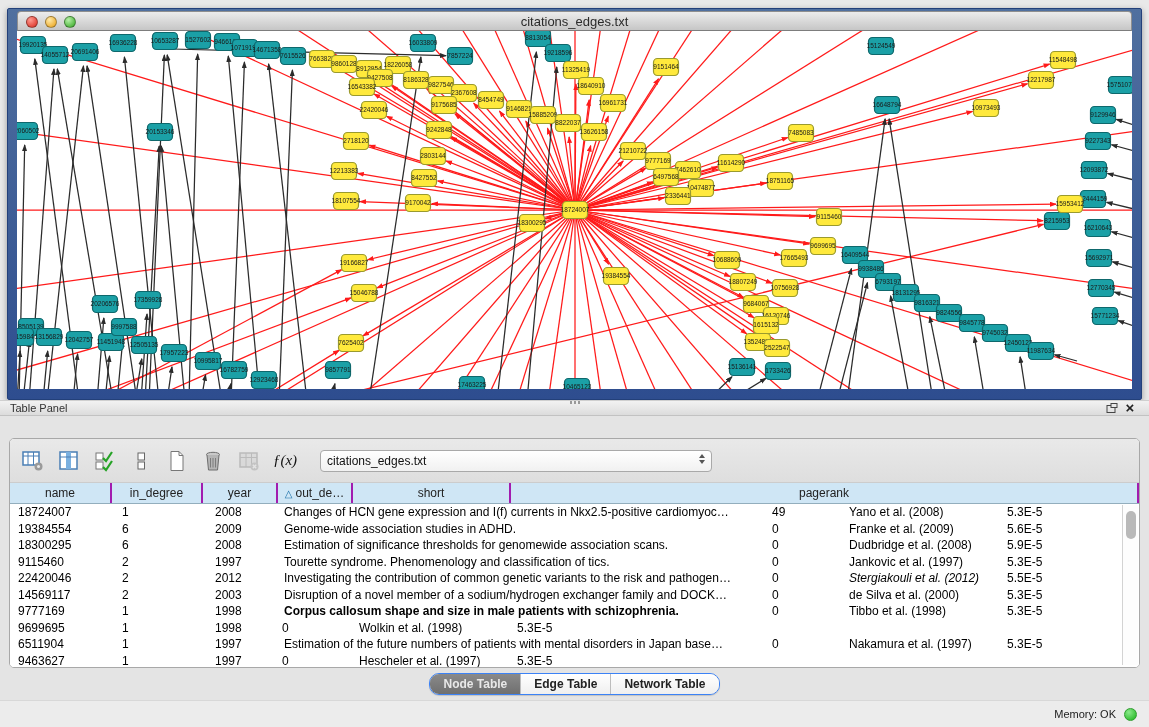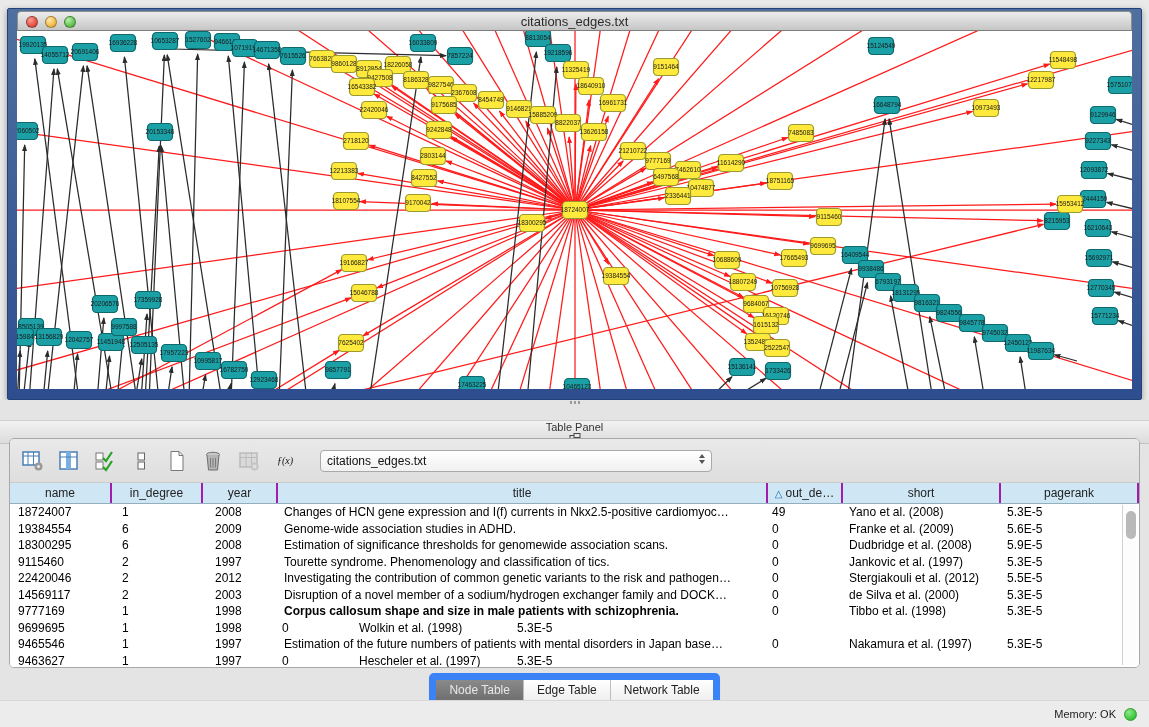--- a/index.html
+++ b/index.html
@@ -18,36 +18,36 @@
   .light { width:12px; height:12px; border-radius:50%; border:1px solid rgba(0,0,0,.35); }
   .light.red { background:radial-gradient(circle at 35% 30%, #ff9a90, #e3493d 70%); }
   .light.yellow { background:radial-gradient(circle at 35% 30%, #ffe9a8, #f0b53e 70%); }
   .light.green { background:radial-gradient(circle at 35% 30%, #b6f0a8, #59bc48 70%); }
   .canvas { width:100%; height:358px; background:#ffffff; overflow:hidden; }
 
   
   .table-panel { position:absolute; left:0; top:400px; width:1149px; bottom:27px; background:#e4e4e4; }
   .splitter-dot { position:absolute; top:1px; left:570px; width:10px; height:3px;
     background:repeating-linear-gradient(90deg,#9a9a9a 0 2px,transparent 2px 4px); }
-  .panel-header { height:24px; margin-top:20px; background:linear-gradient(#f2f2f2,#dcdcdc);
+  .panel-header { height:16px; margin-top:0; background:linear-gradient(#f2f2f2,#dcdcdc);
     border-top:1px solid #cfcfcf; border-bottom:1px solid #c2c2c2;
-    display:flex; align-items:center; padding:0 10px;flex-direction:column; }
+    display:flex; align-items:center; padding:0 10px; }
   .panel-title { font-size:11px; color:#333; }
   .panel-header .spacer { flex:1; }
   .ph-icon { width:18px; height:16px; display:flex; align-items:center; justify-content:center;
     color:#222; cursor:default; }
   .ph-close { font-size:15px; font-weight:bold; line-height:14px; }
 
   .content-box { position:absolute; left:9px; right:9px; top:38px; height:230px;
     border:1px solid #a8a8a8; border-radius:5px; background:#fff; overflow:hidden; }
   .tp-toolbar { height:44px; background:linear-gradient(#e9e9e9,#dedede); border-bottom:1px solid #cccccc;
     display:flex; align-items:center; padding:0 10px; gap:10px; }
   .tb-btn { width:26px; height:26px; display:flex; align-items:center; justify-content:center; border-radius:4px; }
   .tb-btn.disabled { opacity:.45; }
-  .fx { font-family:"Liberation Serif", serif; font-style:italic; font-size:10px; color:#111; }
+  .fx { font-family:"Liberation Serif", serif; font-style:italic; font-size:15px; color:#111; }
   .combo { width:392px; height:22px; margin-left:12px; background:linear-gradient(#ffffff,#f1f1f1);
     border:1px solid #a9a9a9; border-radius:4px; display:flex; align-items:center;
     padding:0 6px; font-size:12px; color:#111; position:relative; }
   .combo .arrows { position:absolute; right:6px; top:3px; display:flex; flex-direction:column; gap:2px; }
   .combo .arrows i { width:0; height:0; border-left:3.5px solid transparent; border-right:3.5px solid transparent; }
   .combo .arrows .up { border-bottom:4px solid #555; }
   .combo .arrows .dn { border-top:4px solid #555; }
 
   .grid-header { display:flex; height:21px; background:#cfe6f5; border-bottom:1px solid #93aebd; }
   .gh-cell { font-size:12px; color:#222; display:flex; align-items:center; justify-content:center;
@@ -55,22 +55,22 @@
   .gh-cell .sort { color:#1a6fa8; margin-right:3px; font-size:10px; }
   .grid-rows { position:relative; background:#fff; }
   .grid-row { display:flex; height:16.5px; }
   .gr-cell { font-size:12px; color:#000; white-space:nowrap; overflow:hidden; display:flex; align-items:center; }
 
   .vscroll { position:absolute; right:1px; top:66px; bottom:2px; width:16px;
     background:#fdfdfd; border-left:1px solid #d3d3d3; }
   .vthumb { position:absolute; left:2.5px; top:6px; width:10px; height:28px; background:#b9b9b9; border-radius:6px; }
 
   .tabs-row { position:absolute; left:0; right:0; top:273px; display:flex; justify-content:center; }
-  .tab-group { display:flex; border:7px solid #3b82f6; border-radius:5px; overflow:hidden;
-    box-shadow:0 1px 1px rgba(0,0,0,.15); }
+  .tab-group { display:flex; border:1px solid #3b82f6; border-radius:10px; overflow:hidden;
+    box-shadow:0 1px 1px rgba(0,0,0,.15);font-weight:bold; }
   .tab { font-size:12px; padding:3px 13px; background:linear-gradient(#ffffff,#efefef);
     color:#222; border-right:1px solid #bdbdbd; }
   .tab:last-child { border-right:none; }
   .tab.active { background:linear-gradient(#8a8a8a,#6f6f6f); color:#e8e8e8; }
 
   .statusbar { position:absolute; left:0; bottom:0; width:1149px; height:27px; background:#ececec;
     border-top:1px solid #d8d8d8; display:flex; align-items:center; justify-content:flex-end; padding:0 12px; gap:8px; }
   .mem-label { font-size:11px; color:#222; }
   .mem-dot { width:13px; height:13px; border-radius:50%; border:1px solid #2f9e2f;
     background:radial-gradient(circle at 35% 30%, #8ae98a, #35c035 75%); }
@@ -575,23 +575,20 @@
     <div class="grid-header" id="grid-header">
         <div class="gh-cell" style="width: 102px;">
           <span>name</span>
         </div>
         <div class="gh-cell" style="width: 91px;">
           <span>in_degree</span>
         </div>
         <div class="gh-cell" style="width: 75px;">
           <span>year</span>
         </div>
-        <div class="gh-cell" style="width: 490px;">
-          <span>title</span>
-        </div>
         <div class="gh-cell" style="width: 75px;">
           <span class="sort">△</span>
           <span>out_de…</span>
         </div>
         <div class="gh-cell" style="width: 158px;">
           <span>short</span>
         </div>
         <div class="gh-cell" style="width: 112px; flex: 1 1 0%;">
           <span>pagerank</span>
         </div>
@@ -632,21 +629,21 @@
           <div class="gr-cell" style="width: 75px; padding-left: 4px;">0</div>
           <div class="gr-cell" style="width: 158px; padding-left: 6px;">Jankovic et al. (1997)</div>
           <div class="gr-cell" style="width: 112px; padding-left: 6px; flex: 1 1 0%;">5.3E-5</div>
         </div>
         <div class="grid-row">
           <div class="gr-cell" style="width: 102px; padding-left: 8px;">22420046</div>
           <div class="gr-cell" style="width: 91px; padding-left: 10px;">2</div>
           <div class="gr-cell" style="width: 75px; padding-left: 12px;">2012</div>
           <div class="gr-cell" style="width: 490px; padding-left: 6px;">Investigating the contribution of common genetic variants to the risk and pathogen…</div>
           <div class="gr-cell" style="width: 75px; padding-left: 4px;">0</div>
-          <div class="gr-cell" style="width: 158px; padding-left: 6px;">Stergiakouli et al. (2012)</div>
+          <div class="gr-cell" style="width: 158px; padding-left: 6px; font-style: italic;">Stergiakouli et al. (2012)</div>
           <div class="gr-cell" style="width: 112px; padding-left: 6px; flex: 1 1 0%;">5.5E-5</div>
         </div>
         <div class="grid-row">
           <div class="gr-cell" style="width: 102px; padding-left: 8px;">14569117</div>
           <div class="gr-cell" style="width: 91px; padding-left: 10px;">2</div>
           <div class="gr-cell" style="width: 75px; padding-left: 12px;">2003</div>
           <div class="gr-cell" style="width: 490px; padding-left: 6px;">Disruption of a novel member of a sodium/hydrogen exchanger family and DOCK…</div>
           <div class="gr-cell" style="width: 75px; padding-left: 4px;">0</div>
           <div class="gr-cell" style="width: 158px; padding-left: 6px;">de Silva et al. (2000)</div>
           <div class="gr-cell" style="width: 112px; padding-left: 6px; flex: 1 1 0%;">5.3E-5</div>
@@ -662,21 +659,21 @@
         </div>
         <div class="grid-row">
           <div class="gr-cell" style="width: 102px; padding-left: 8px;">9699695</div>
           <div class="gr-cell" style="width: 91px; padding-left: 10px;">1</div>
           <div class="gr-cell" style="width: 75px; padding-left: 12px;">1998</div>
           <div class="gr-cell" style="width: 75px; padding-left: 4px;">0</div>
           <div class="gr-cell" style="width: 158px; padding-left: 6px;">Wolkin et al. (1998)</div>
           <div class="gr-cell" style="width: 112px; padding-left: 6px; flex: 1 1 0%;">5.3E-5</div>
         </div>
         <div class="grid-row">
-          <div class="gr-cell" style="width: 102px; padding-left: 8px;">9465546</div>
+          <div class="gr-cell" style="width: 102px; padding-left: 8px;">6511904</div>
           <div class="gr-cell" style="width: 91px; padding-left: 10px;">1</div>
           <div class="gr-cell" style="width: 75px; padding-left: 12px;">1997</div>
           <div class="gr-cell" style="width: 490px; padding-left: 6px;">Estimation of the future numbers of patients with mental disorders in Japan base…</div>
           <div class="gr-cell" style="width: 75px; padding-left: 4px;">0</div>
           <div class="gr-cell" style="width: 158px; padding-left: 6px;">Nakamura et al. (1997)</div>
           <div class="gr-cell" style="width: 112px; padding-left: 6px; flex: 1 1 0%;">5.3E-5</div>
         </div>
         <div class="grid-row">
           <div class="gr-cell" style="width: 102px; padding-left: 8px;">9463627</div>
           <div class="gr-cell" style="width: 91px; padding-left: 10px;">1</div>

